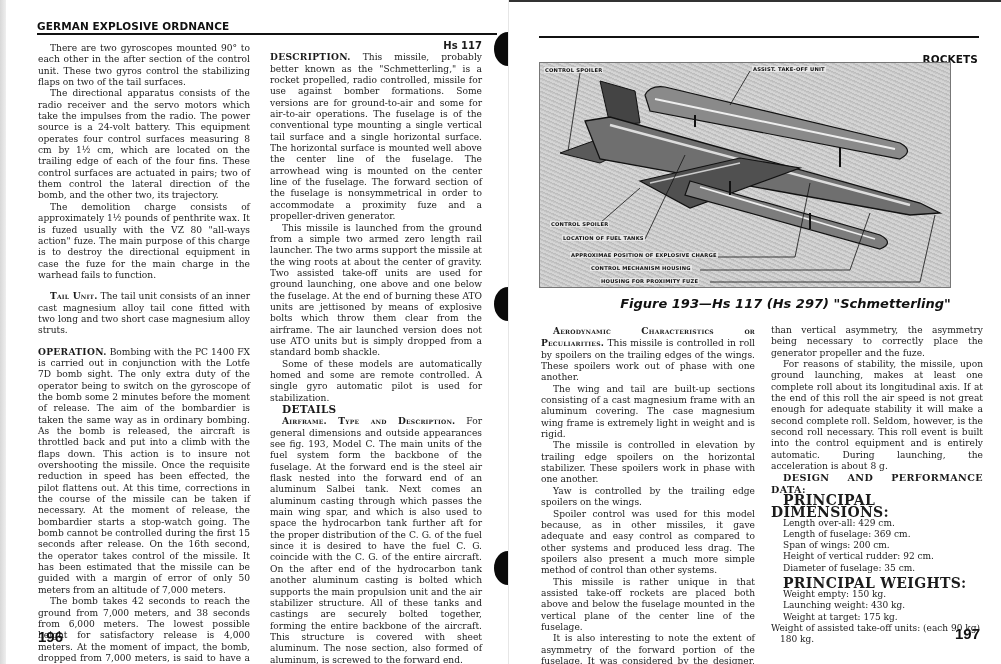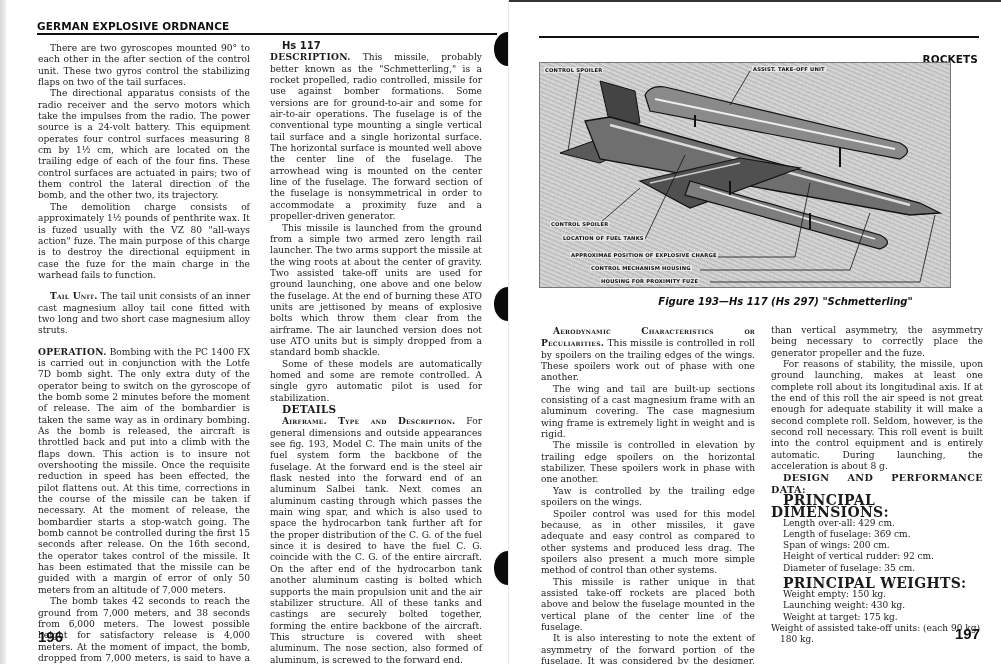--- a/index.html
+++ b/index.html
@@ -18,38 +18,38 @@
     position:absolute; font-family:"DejaVu Sans", sans-serif; font-weight:bold;
     font-size:10.5px; letter-spacing:0.1px; color:#111;
   }
   .head-rule { position:absolute; height:2px; background:#111; }
   .col { position:absolute; font-size:9.1px; line-height:11.35px; text-align:justify; color:#1b1b1b; }
   .col p { margin:0; text-indent:12px; }
   .col p.gap { margin-top:9px; }
   .col p.noindent { text-indent:0; }
   .sec { font-weight:bold; letter-spacing:0.3px; }
   .sc { font-variant:small-caps; font-weight:bold; letter-spacing:0.2px; }
-  .h-center { text-align:left; font-family:"DejaVu Sans", sans-serif; font-weight:bold; font-size:10px; margin:0 0 4px 0; text-indent:0; }
+  .h-center { text-align:right; font-family:"DejaVu Sans", sans-serif; font-weight:bold; font-size:10px; margin:0 0 4px 0; text-indent:0; }
   .h-details { font-weight:bold; font-size:10.5px; margin:7px 0 2px 0; text-indent:0; letter-spacing:0.3px; }
   .page-num { position:absolute; font-family:Liberation Sans, sans-serif; font-weight:bold; font-size:15px; color:#111; }
   .punch { position:absolute; width:28px; height:34px; background:#0a0a0a; border-radius:50%; }
   .figure {
     position:absolute; left:30px; top:62px; width:410px; height:224px;
     background:
       radial-gradient(circle at 20% 30%, rgba(0,0,0,0.05) 0 1px, transparent 2px),
       repeating-linear-gradient(23deg, #bdbdbd 0 1px, #d4d4d4 1px 3px, #c6c6c6 3px 4px);
     border:1px solid #777;
   }
   .fig-label {
     position:absolute; font-family:"DejaVu Sans", sans-serif; font-size:5.2px; font-weight:bold;
     color:#111; background:rgba(235,235,235,0.85); padding:0 1px; white-space:nowrap; letter-spacing:0.2px;
   }
   .caption {
     position:absolute; left:0; width:493px; top:296px; text-align:center;
-    font-family:"DejaVu Sans", sans-serif; font-style:italic; font-weight:bold; font-size:10px; color:#111;
+    font-family:"DejaVu Sans", sans-serif; font-style:italic; font-weight:bold; font-size:13px; color:#111;
     padding-left:60px; box-sizing:border-box;
   }
   .data-head { font-weight:bold; font-size:9.6px; letter-spacing:0.4px; margin-top:6px; text-indent:0; }
   .data-sub { font-weight:bold; font-size:14px; letter-spacing:0.3px; margin:2px 0 0 10px; text-indent:0; }
   .data-item { margin-left:22px; text-indent:0; font-size:9px; line-height:11.2px; text-align:left; }
   .data-item.wrap { padding-left:9px; text-indent:-9px; }
 </style>
 </head>
 <body>
 

